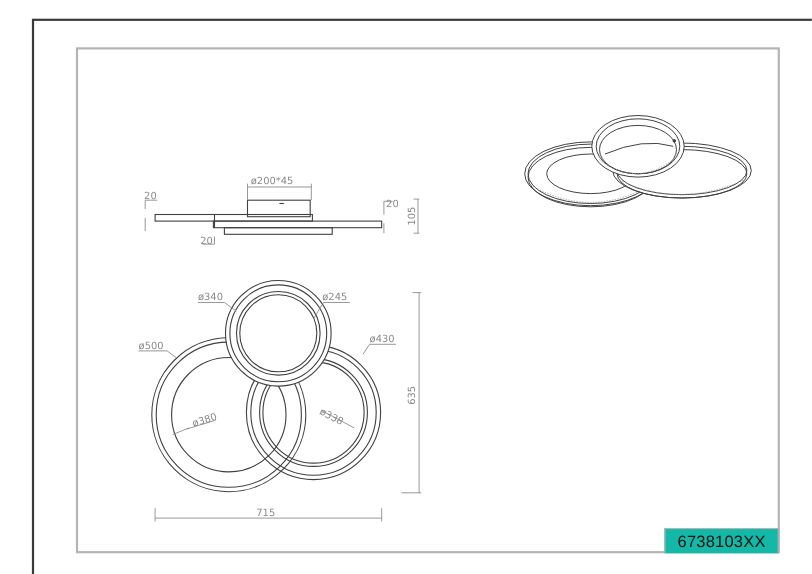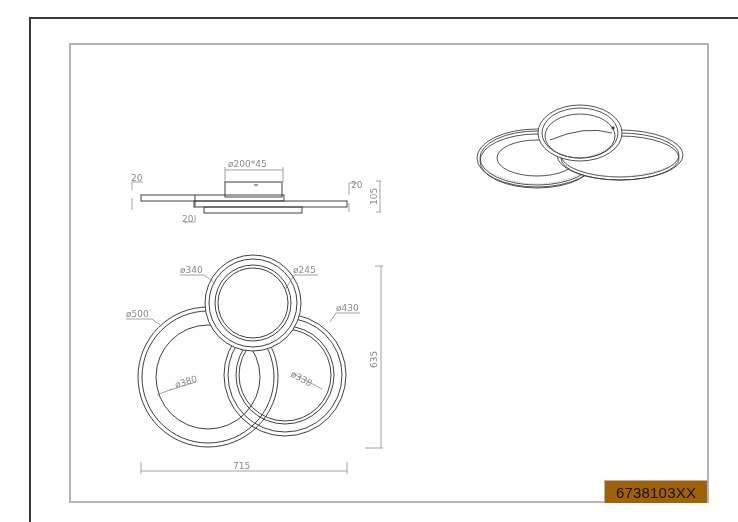--- a/index.html
+++ b/index.html
@@ -1,21 +1,21 @@
 <!DOCTYPE html>
 <html><head>
 <meta charset="utf-8">
 <style>
   html, body { margin: 0; padding: 0; background: #ffffff; }
   body { width: 738px; height: 522px; position: relative; overflow: hidden; font-family: "Liberation Sans", sans-serif; }
   .outer-frame { position: absolute; left: 29px; top: 17px; width: 760px; height: 560px; border: 2px solid #3a3a3a; box-sizing: border-box; }
   .inner-frame { position: absolute; left: 69px; top: 43px; width: 640px; height: 460px; border: 2px solid #b4b4b4; box-sizing: border-box; }
   svg.drawing { position: absolute; left: 0; top: 0; }
   .dim-text { font-family: "DejaVu Sans", sans-serif; font-size: 9px; fill: #8a8a8a; }
-  .code-box { position: absolute; left: 604px; top: 480px; width: 104px; height: 23px; border: 1px solid #b4b4b4; border-bottom: none; background: #a16207; box-sizing: border-box; display: flex; align-items: center; justify-content: center; }
+  .code-box { position: absolute; left: 604px; top: 480px; width: 104px; height: 23px; border: 1px solid #b4b4b4; border-bottom: none; background: #14b8a6; box-sizing: border-box; display: flex; align-items: center; justify-content: center; }
   .code-text { font-family: "Liberation Sans", sans-serif; font-size: 15px; color: #111; letter-spacing: 0.2px; }
 </style>
 </head>
 <body>
 
 <div class="outer-frame"></div>
 <div class="inner-frame"></div>
 
 <svg class="drawing" width="738" height="522" viewBox="0 0 738 522">
 

